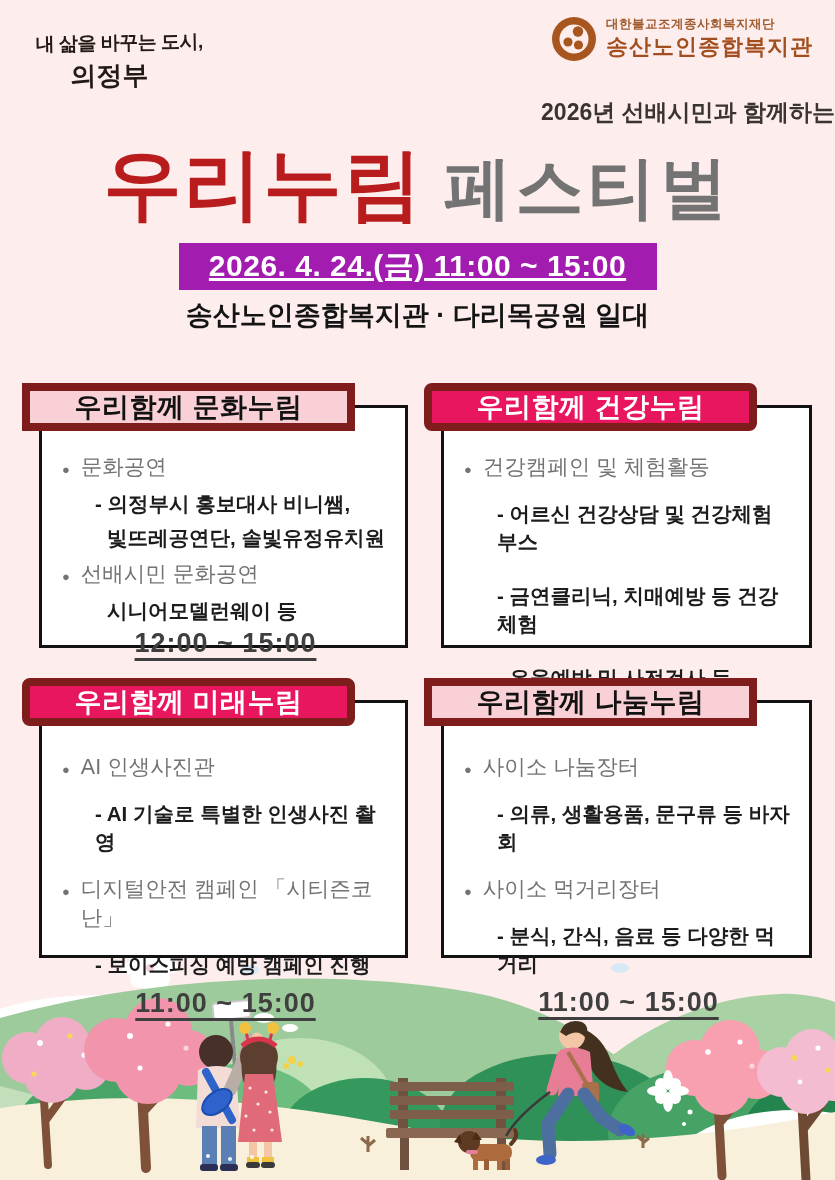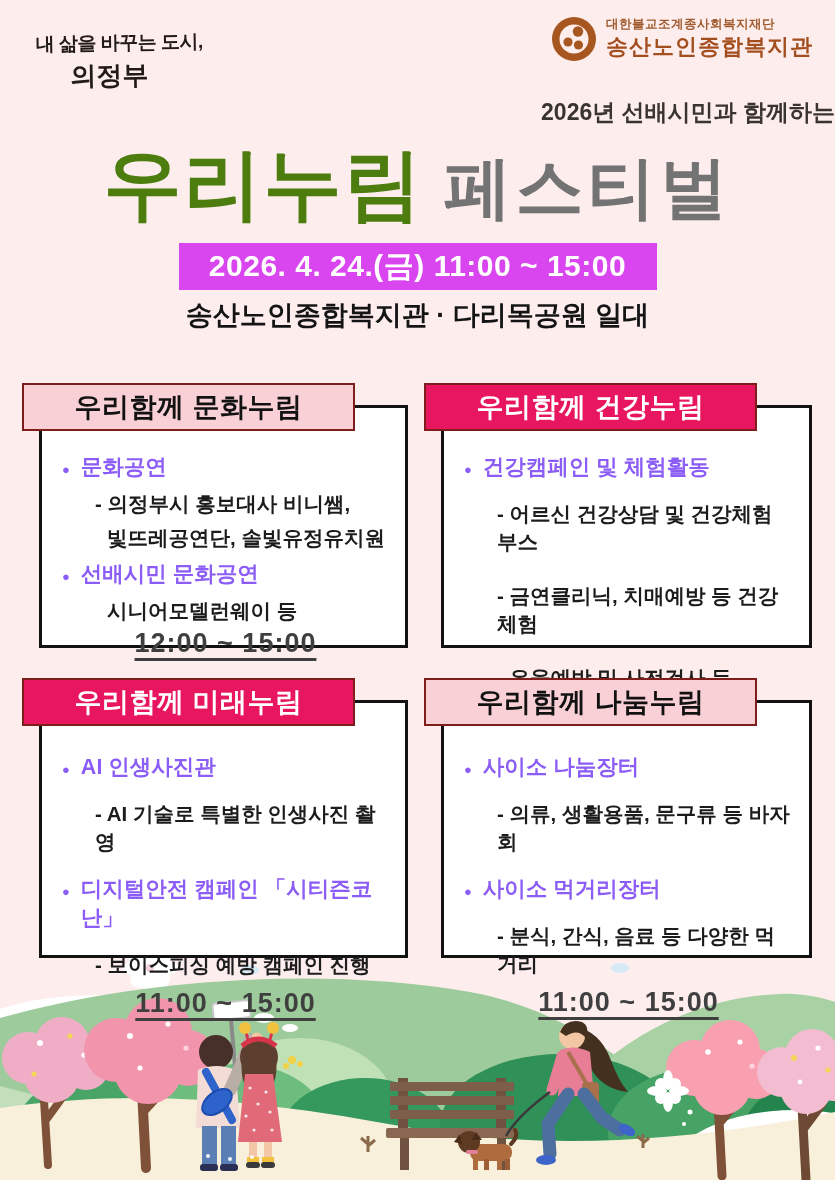--- a/index.html
+++ b/index.html
@@ -21,49 +21,49 @@
   .org-logo { right:22px; top:16px; display:flex; align-items:center; gap:9px; }
   .org-logo .txt { display:flex; flex-direction:column; line-height:1.25; }
   .org-logo .t1 { font-size:12.5px; font-weight:700; color:#a05a2e; letter-spacing:0.5px; }
   .org-logo .t2 { font-size:22px; font-weight:800; color:#a34e1f; letter-spacing:1px; }
 
   
   .subtitle { top:97px; left:0; width:100%; text-align:right;
               font-size:23px; font-weight:800; color:#3a3430; }
   .title-row { top:133px; left:0; width:100%; display:flex; justify-content:center;
                align-items:baseline; gap:20px; }
-  .title-pink { font-size:78px; font-weight:900; color:#4d7c0f; letter-spacing:2px; }
+  .title-pink { font-size:78px; font-weight:900; color:#b91c1c; letter-spacing:2px; }
   .title-dark { font-size:68px; font-weight:900; color:#737373; letter-spacing:4px; }
 
   .date-banner { top:243px; left:50%; transform:translateX(-50%);
-                 width:478px; height:47px; background:#d946ef;
+                 width:478px; height:47px; background:#a21caf;
                  display:flex; align-items:center; justify-content:center;
-                 color:#ffffff; font-size:30px; font-weight:800; letter-spacing:0.5px; }
+                 color:#ffffff; font-size:30px; font-weight:800; letter-spacing:0.5px;text-decoration:underline; }
   .location { top:297px; left:0; width:100%; text-align:center;
               font-size:27px; font-weight:800; color:#141414; }
 
   
   .pbox { position:absolute; }
   .pbox-header { position:relative; z-index:2; width:333px; height:48px;
-                 border:2px solid #7f1d1d; display:flex; align-items:center; justify-content:center;
+                 border:8px solid #7f1d1d; display:flex; align-items:center; justify-content:center;
                  font-size:27px; font-weight:800; letter-spacing:0.5px; }
   .pbox-header.light { background:#f9d0d6; color:#121212; }
-  .pbox-header.dark  { background:#e8155f; color:#ffffff; }
+  .pbox-header.dark  { background:#e8155f; color:#ffffff;border-radius:8px; }
   .pbox-body { position:relative; z-index:1; margin-top:-26px; margin-left:17px;
                background:#ffffff; border:3px solid #121212;
                padding:40px 14px 10px 18px; display:flex; flex-direction:column; }
   .b1 .pbox-body, .b2 .pbox-body { height:243px; }
   .b3 .pbox-body, .b4 .pbox-body { height:258px; }
   .b1 { left:22px; top:383px; } .b1 .pbox-body { width:369px; }
   .b2 { left:424px; top:383px; } .b2 .pbox-body { width:371px; }
   .b3 { left:22px; top:678px; } .b3 .pbox-body { width:369px; }
   .b4 { left:424px; top:678px; } .b4 .pbox-body { width:371px; }
 
   .sec-heading { display:flex; align-items:baseline; gap:11px;
-                 color:#8b5cf6; font-size:21.5px; font-weight:700; margin:4px 0 6px 2px; }
+                 color:#737373; font-size:21.5px; font-weight:400; margin:4px 0 6px 2px; }
   .sec-heading::before { content:"●"; font-size:13px; }
   .sub  { padding-left:35px; font-size:20.5px; font-weight:700; color:#1c1c1c; margin:3px 0; }
   .cont { padding-left:47px; }
   .roomy .sec-heading { margin:9px 0 10px 2px; }
   .roomy .sub { margin:9px 0; }
   .b2 .sub { margin:13px 0; }
   .time { margin-top:auto; margin-bottom:4px; align-self:center;
           font-size:27px; font-weight:800; color:#3f3f3f;
           text-decoration:underline; text-decoration-thickness:3px; text-underline-offset:6px;
           letter-spacing:1px; }

